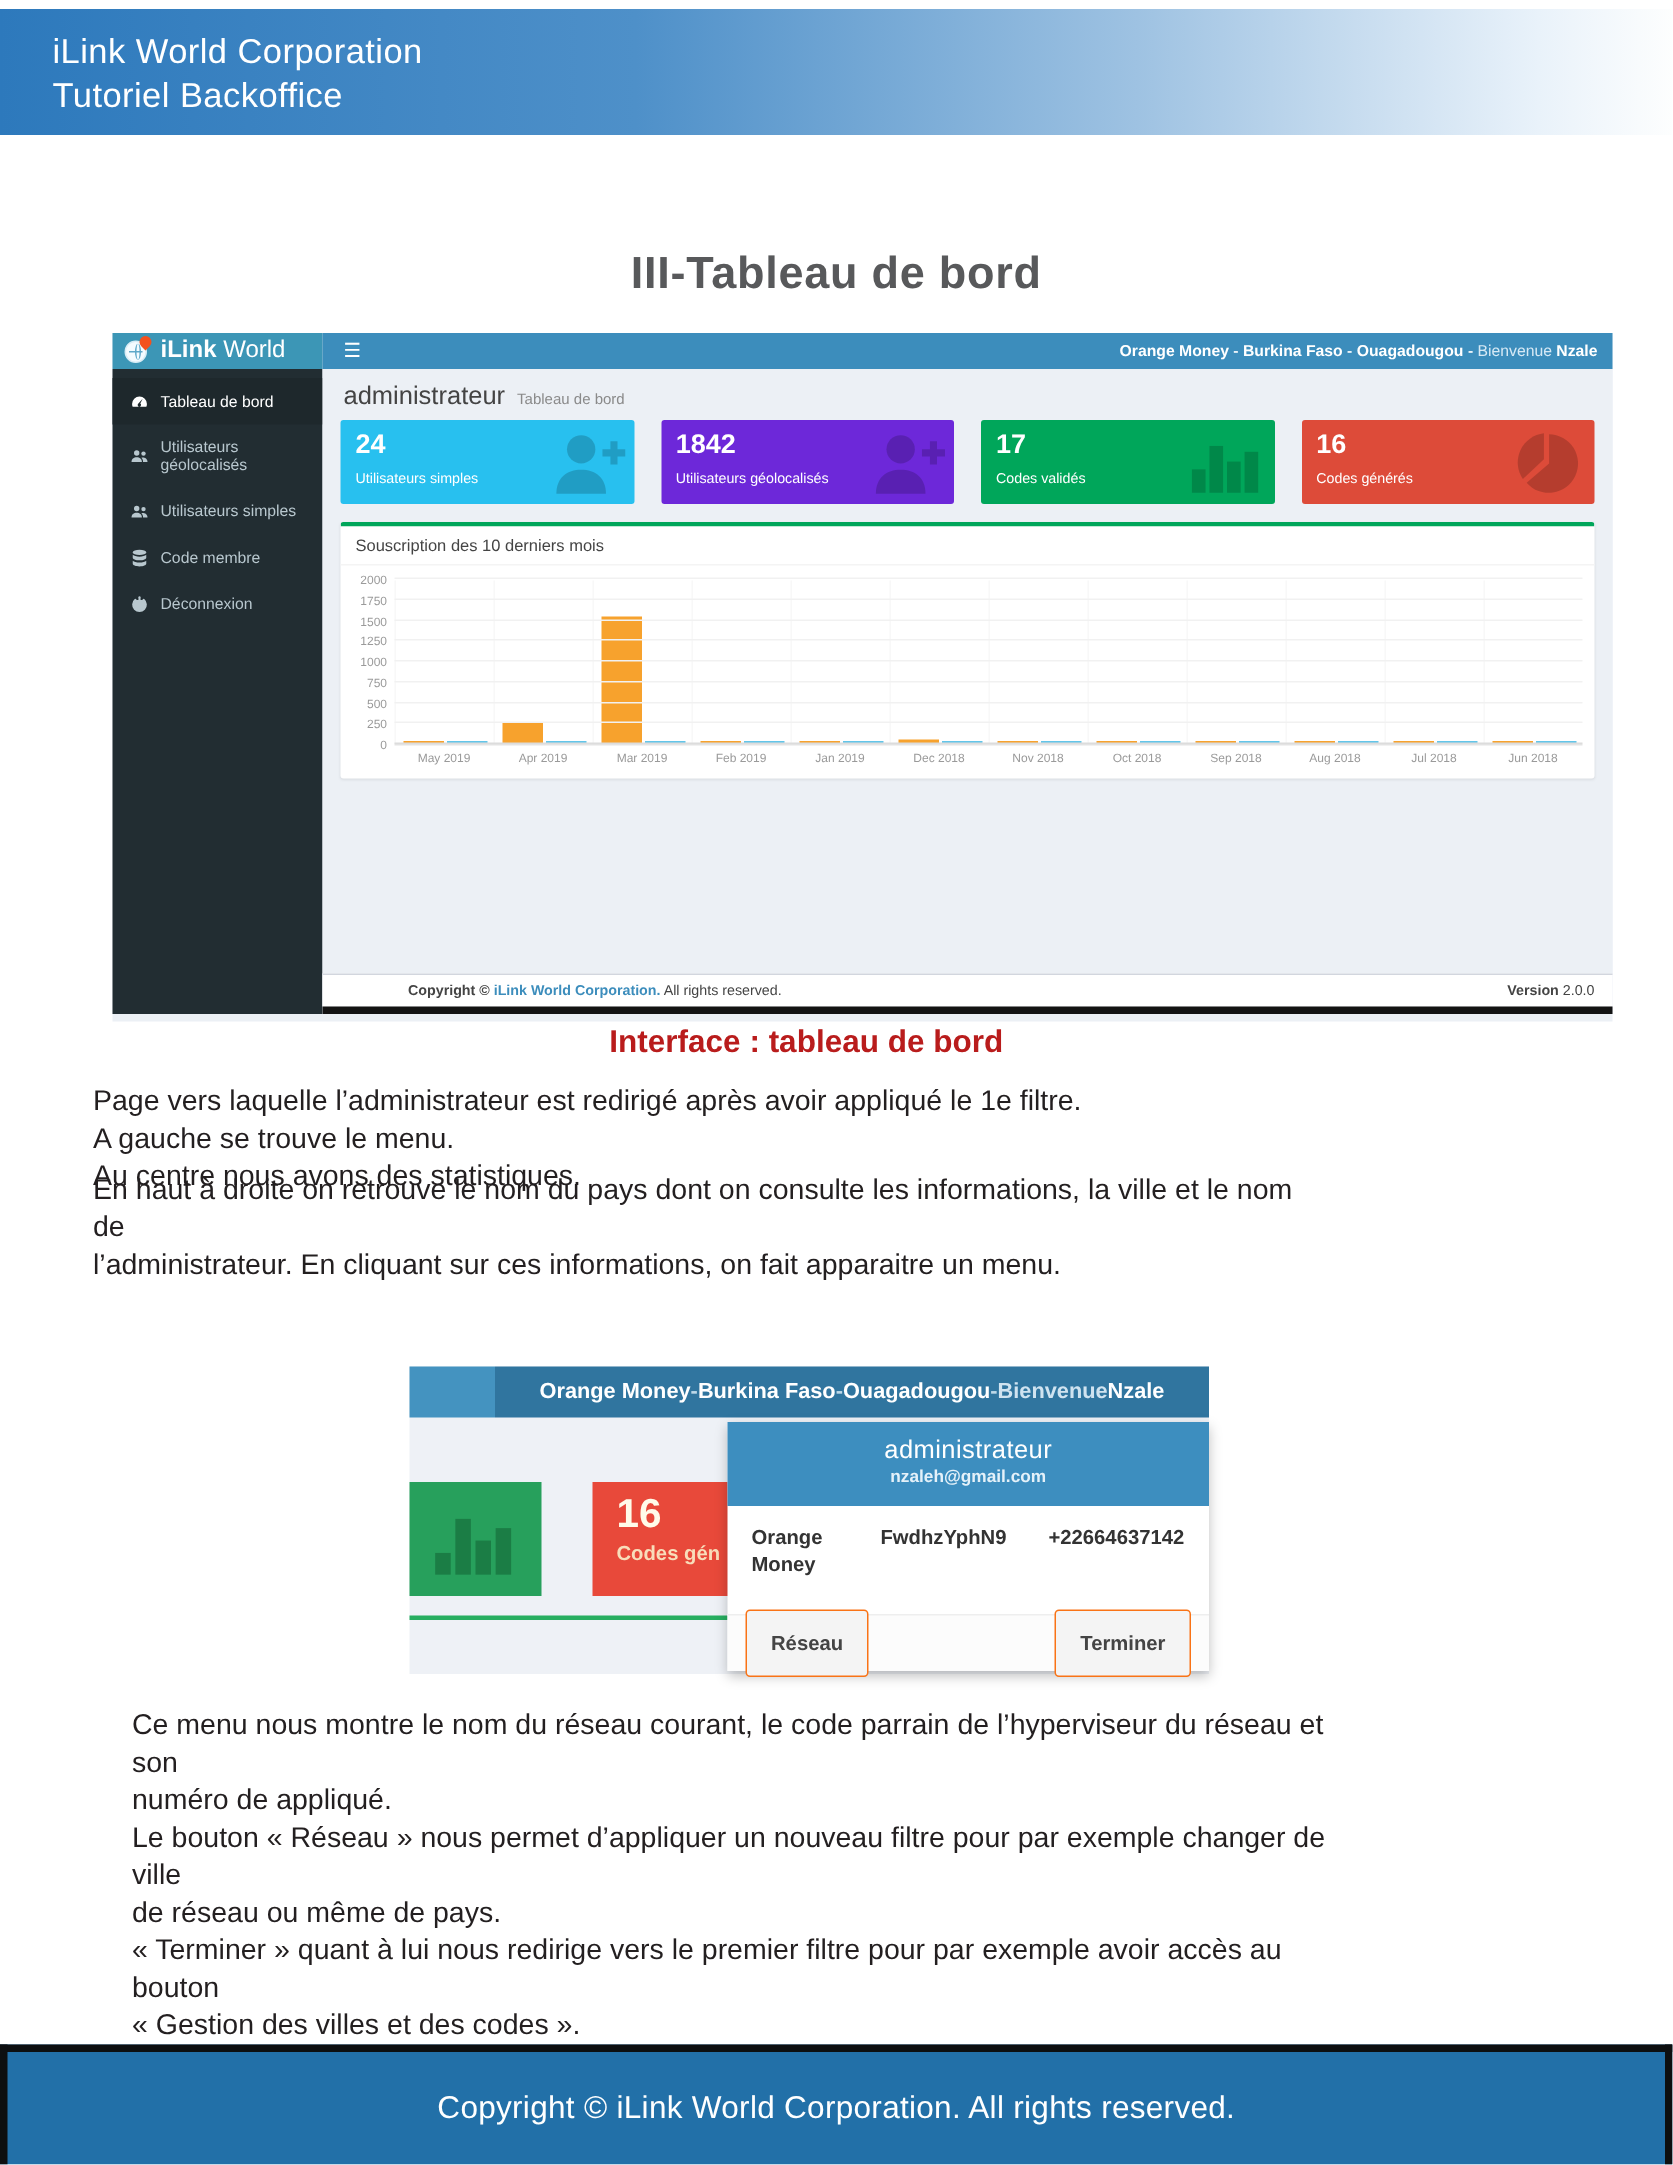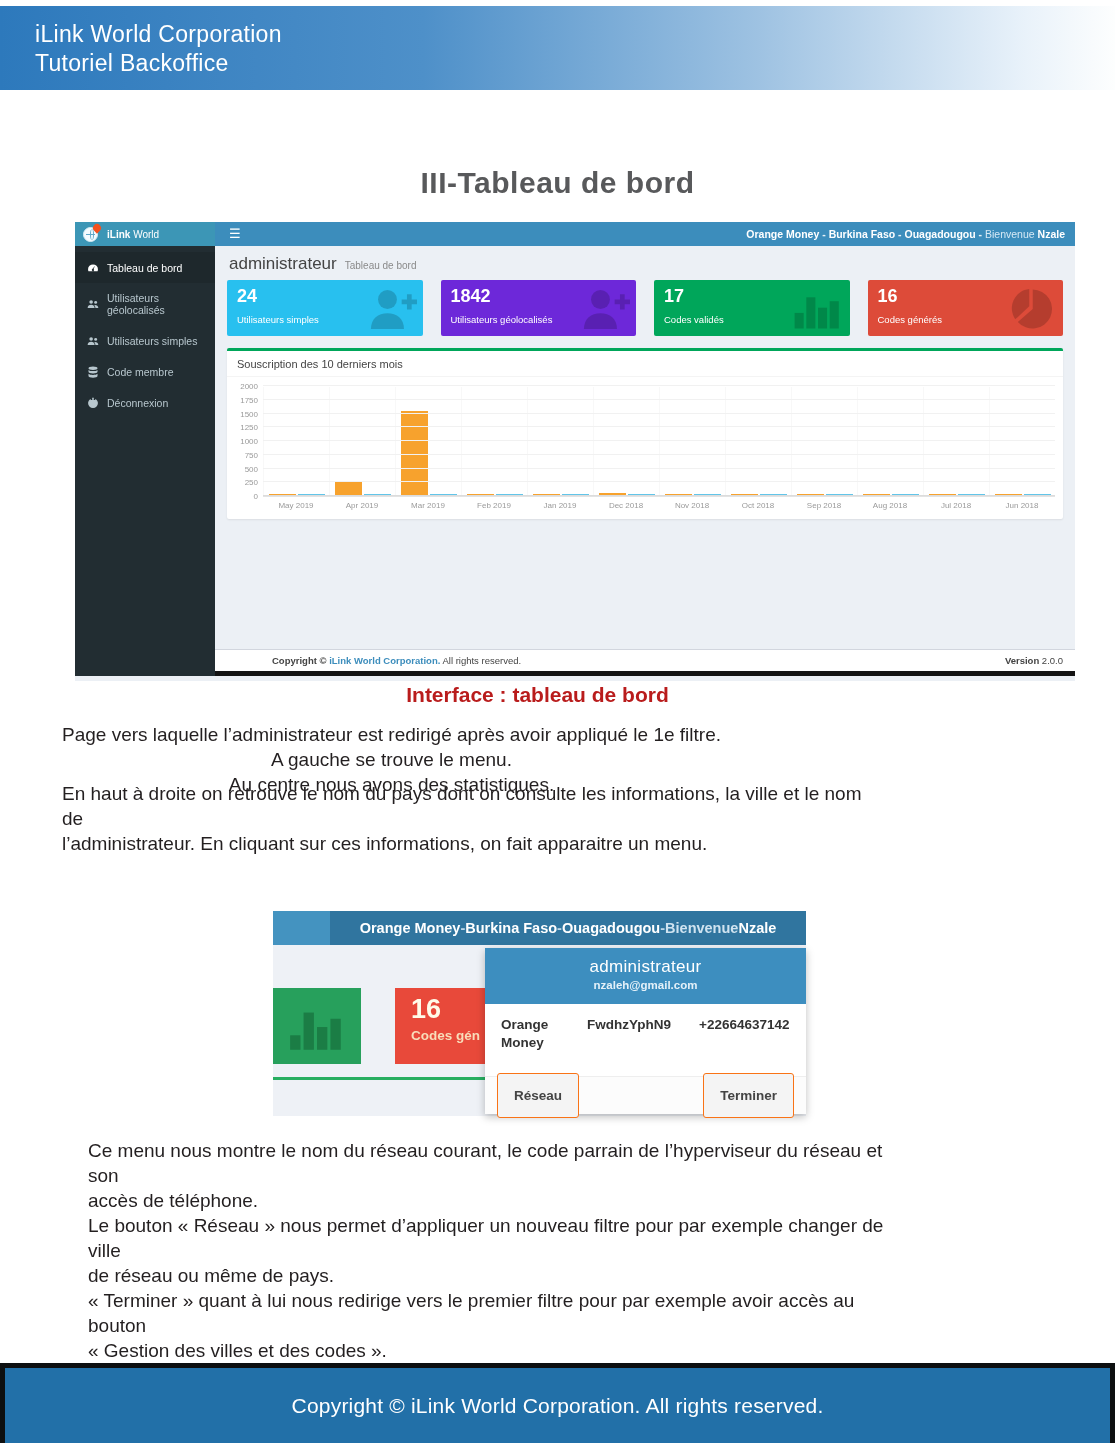--- a/index.html
+++ b/index.html
@@ -15,21 +15,21 @@
 
   
   .sec-title { position:absolute; top:166px; left:0; width:1115px; text-align:center;
     font-size:30px; font-weight:bold; color:#58595b; letter-spacing:.5px; }
 
   
   .shot1 { position:absolute; top:222px; left:75px; width:1000px; height:459px; background:#ecf0f5; }
   .shot1 .navbar { height:24px; display:flex; }
   .brand { width:140px; height:24px; background:#3c96b6; display:flex; align-items:center; padding-left:8px; gap:7px; }
   .brand .logo { width:17px; height:17px; position:relative; flex:0 0 auto; }
-  .brand .bname { color:#fff; font-size:10px; }
+  .brand .bname { color:#fff; font-size:16px; }
   .brand .bname b { font-weight:bold; }
   .topbar { flex:1; background:#3c8dbc; display:flex; align-items:center; }
   .hamburger { color:#fff; font-size:13px; padding:0 14px; cursor:pointer; line-height:24px; }
   .userbar { margin-left:auto; padding-right:10px; color:#fff; font-size:10.5px; white-space:nowrap; }
   .ub-b { font-weight:bold; }
   .ub-sep { font-weight:bold; color:#e8f2f8; }
   .ub-light { color:#d6e9f5; }
 
   .shot1-row { display:flex; height:430px; }
   .sidebar { width:140px; background:#222d32; padding-top:6px; }
@@ -69,21 +69,21 @@
     align-items:center; padding:0 12px; font-size:9.5px; color:#444; }
   .f-link { color:#3c8dbc; font-weight:bold; cursor:pointer; }
   .f-bold { font-weight:bold;margin-left:45px; }
   .f-version { margin-left:auto; color:#444; }
   .shot1-strip { height:5px; background:#131313; }
 
   
   .caption { position:absolute; top:683px; left:0; width:1075px; text-align:center;
     font-size:21px; font-weight:bold; color:#b91c1c; }
   .para { position:absolute; font-size:19px; color:#231f20; line-height:25px; }
-  .para-1 { top:722px; left:62px;text-align:center; }
+  .para-1 { top:722px; left:62px; }
   .para-2 { top:781px; left:62px; }
   .para-3 { top:1138px; left:88px; }
 
   
   .shot2 { position:absolute; top:911px; left:273px; width:533px; height:205px; background:#eef1f6; }
   .shot2-bar { height:34px; display:flex; }
   .s2-sq { width:57px; background:#4493c0; }
   .s2-bartext { flex:1; background:#30759f; color:#fff; font-size:14.5px; font-weight:bold;
     display:flex; align-items:center; justify-content:center; white-space:nowrap; }
   .s2-bartext .ub-sep { color:#bdd8e8; }
@@ -395,21 +395,21 @@
       </div>
       <div class="dd-footer">
         <button class="dd-btn">Réseau</button>
         <button class="dd-btn">Terminer</button>
       </div>
     </div>
   </div>
 
   <div class="para para-3" id="para3">
       <div class="pline">Ce menu nous montre le nom du réseau courant, le code parrain de l’hyperviseur du réseau et son</div>
-      <div class="pline">accès de téléphone.</div>
+      <div class="pline">numéro de appliqué.</div>
       <div class="pline">Le bouton « Réseau » nous permet d’appliquer un nouveau filtre pour par exemple changer de ville</div>
       <div class="pline">de réseau ou même de pays.</div>
       <div class="pline">« Terminer » quant à lui nous redirige vers le premier filtre pour par exemple avoir accès au bouton</div>
       <div class="pline"> « Gestion des villes et des codes ».</div>
     </div>
 
   <div class="page-footer">
     <span>Copyright © iLink World Corporation. All rights reserved.</span>
   </div>
 

